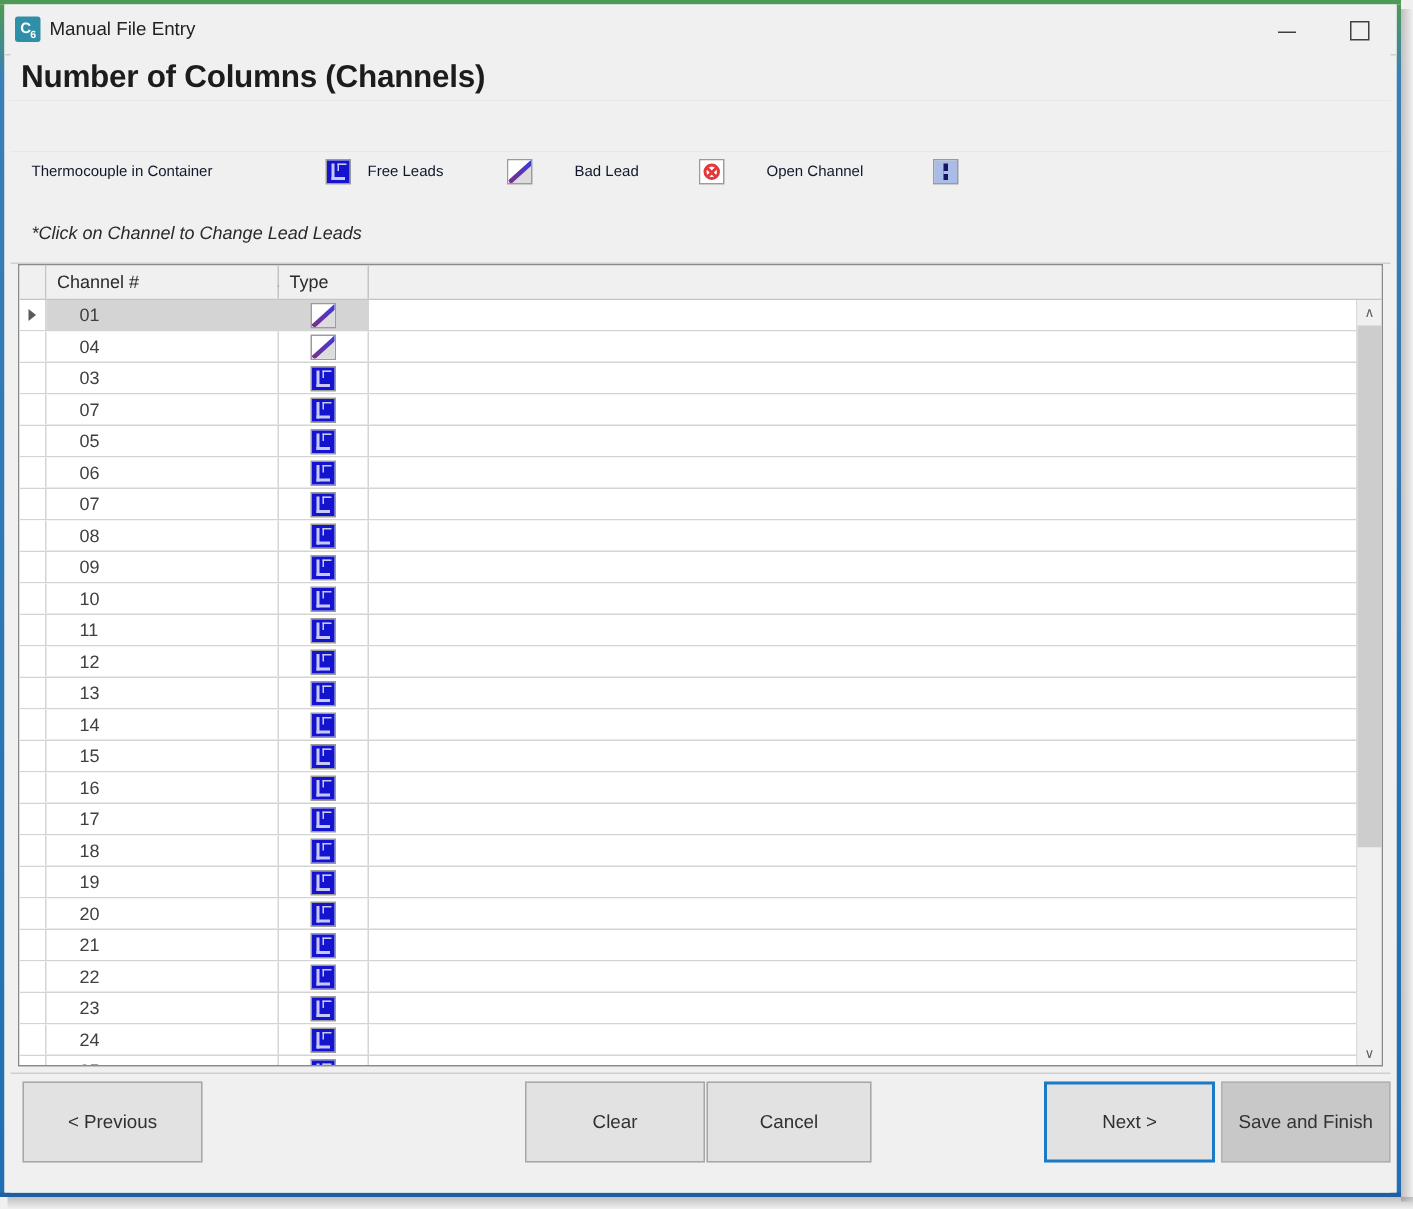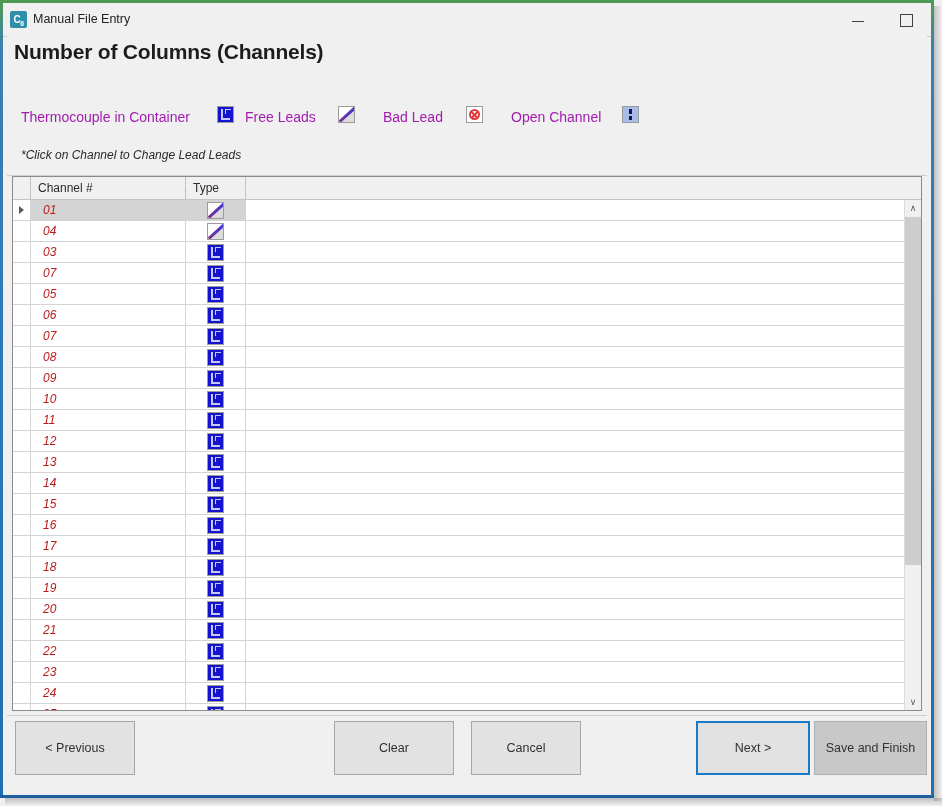--- a/index.html
+++ b/index.html
@@ -121,22 +121,22 @@
 
   
   #legend-band {
     position: absolute; left: 4px; top: 98px; width: 920px; height: 74px;
     background: #f0f0f0;
     border-bottom: 1px solid #cfcfcf;
   }
   .legend-label {
     position: absolute;
     top: 8px;
-    font-size: 14px;
-    color: #a21caf;
+    font-size: 10px;
+    color: #0f172a;
     white-space: nowrap;
   }
   .legend-icon {
     position: absolute;
     top: 5px;
     width: 17px; height: 17px;
     border: 1px solid #9b9b9b;
     background: #ffffff;
     box-sizing: border-box;
   }
@@ -284,25 +284,24 @@
     border-bottom: 4px solid transparent;
     border-left: 5px solid #5a5a5a;
     display: none;
   }
   .row.selected .rowmark { display: block; }
   .row .c-channel {
     position: absolute; left: 18px; top: 0; width: 155px; height: 20px;
     border-right: 1px solid #d4d4d4;
     box-sizing: border-box;
     font-size: 12px;
-    color: #b91c1c;
+    color: #404040;
     line-height: 20px;
-    padding-left: 12px;
+    padding-left: 22px;
     white-space: nowrap;
-    font-style: italic;
   }
   .row .c-type {
     position: absolute; left: 173px; top: 0; width: 60px; height: 20px;
     border-right: 1px solid #d4d4d4;
     box-sizing: border-box;
   }
   .row .c-fill {
     position: absolute; left: 233px; top: 0; right: 0; height: 20px;
   }
   .row.selected .c-type { background: #d4d4d4; }
@@ -356,21 +355,21 @@
     border: 1px solid #a6a6a6;
     box-sizing: border-box;
     font-size: 12.5px;
     color: #303030;
     text-align: center;
     line-height: 52px;
     white-space: nowrap;
     cursor: default;
   }
   #btn-previous { left: 8px;   width: 120px; }
-  #btn-clear    { left: 327px; width: 120px; }
+  #btn-clear    { left: 343px; width: 120px; }
   #btn-cancel   { left: 464px; width: 110px; }
   #btn-next     { left: 689px; width: 114px; border: 2px solid #1a7ac4; line-height: 50px; }
   #btn-savefinish { left: 807px; width: 113px; background: #c8c8c8; border-color: #b0b0b0; color: #333333; }
 </style>
 </head>
 <body>
 
 <div id="window">
   <div class="frame-top"></div>
   <div class="frame-left"></div>

